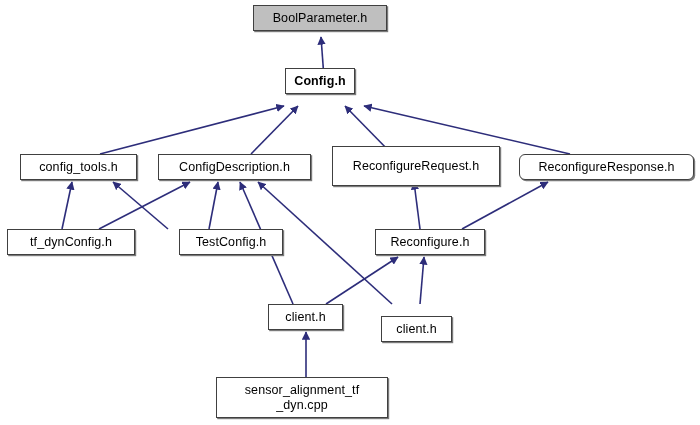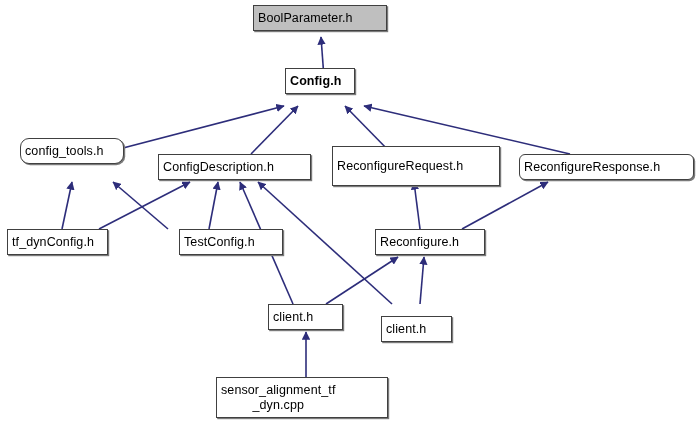--- a/index.html
+++ b/index.html
@@ -31,20 +31,21 @@
     fill: #2d2d7a;
     stroke: none;
   }
   .node-box {
     position: absolute;
     box-sizing: border-box;
     border: 1px solid #404040;
     background: #ffffff;
     display: flex;
     align-items: center;
+    justify-content: center;
     text-align: center;
     color: #000000;
     font-size: 12.5px;
     line-height: 15px;
     letter-spacing: 0.1px;
     white-space: pre-line;
     box-shadow: 1.2px 1.2px 0 0 #7a7a7a;
   }
   .node-box.highlight {
     background: #bfbfbf;
@@ -81,25 +82,25 @@
         <line x1="462" y1="229" x2="548" y2="182" class="edge-line" marker-end="url(#arrowhead)"></line>
         <line x1="326" y1="304" x2="398" y2="257" class="edge-line" marker-end="url(#arrowhead)"></line>
         <line x1="420" y1="304" x2="424" y2="257" class="edge-line" marker-end="url(#arrowhead)"></line>
         <line x1="306" y1="377" x2="306" y2="332" class="edge-line" marker-end="url(#arrowhead)"></line>
       </g>
   </svg>
 
   <div id="nodes-layer">
       <div class="node-box highlight" style="left: 253px; top: 5px; width: 134px; height: 26px;"><span class="node-label">BoolParameter.h</span></div>
       <div class="node-box" style="left: 285px; top: 68px; width: 70px; height: 26px; font-weight: bold;"><span class="node-label">Config.h</span></div>
-      <div class="node-box" style="left: 20px; top: 138px; width: 104px; height: 26px; border-radius: 9px;"><span class="node-label">config_tools.h</span></div>
+      <div class="node-box" style="left: 20px; top: 154px; width: 117px; height: 26px;"><span class="node-label">config_tools.h</span></div>
       <div class="node-box" style="left: 158px; top: 154px; width: 153px; height: 26px;"><span class="node-label">ConfigDescription.h</span></div>
       <div class="node-box" style="left: 332px; top: 146px; width: 168px; height: 40px;"><span class="node-label">ReconfigureRequest.h</span></div>
       <div class="node-box" style="left: 519px; top: 154px; width: 175px; height: 26px; border-radius: 6px;"><span class="node-label">ReconfigureResponse.h</span></div>
-      <div class="node-box" style="left: 7px; top: 229px; width: 101px; height: 26px;"><span class="node-label">tf_dynConfig.h</span></div>
+      <div class="node-box" style="left: 7px; top: 229px; width: 128px; height: 26px;"><span class="node-label">tf_dynConfig.h</span></div>
       <div class="node-box" style="left: 146px; top: 229px; width: 104px; height: 26px; margin-left: 33px;"><span class="node-label">TestConfig.h</span></div>
       <div class="node-box" style="left: 375px; top: 229px; width: 110px; height: 26px;"><span class="node-label">Reconfigure.h</span></div>
       <div class="node-box" style="left: 268px; top: 304px; width: 75px; height: 26px;"><span class="node-label">client.h</span></div>
       <div class="node-box" style="left: 381px; top: 304px; width: 71px; height: 26px; margin-top: 12px;"><span class="node-label">client.h</span></div>
       <div class="node-box" style="left: 216px; top: 377px; width: 172px; height: 41px;"><span class="node-label">sensor_alignment_tf
 _dyn.cpp</span></div>
     </div>
 
 </div>
 

